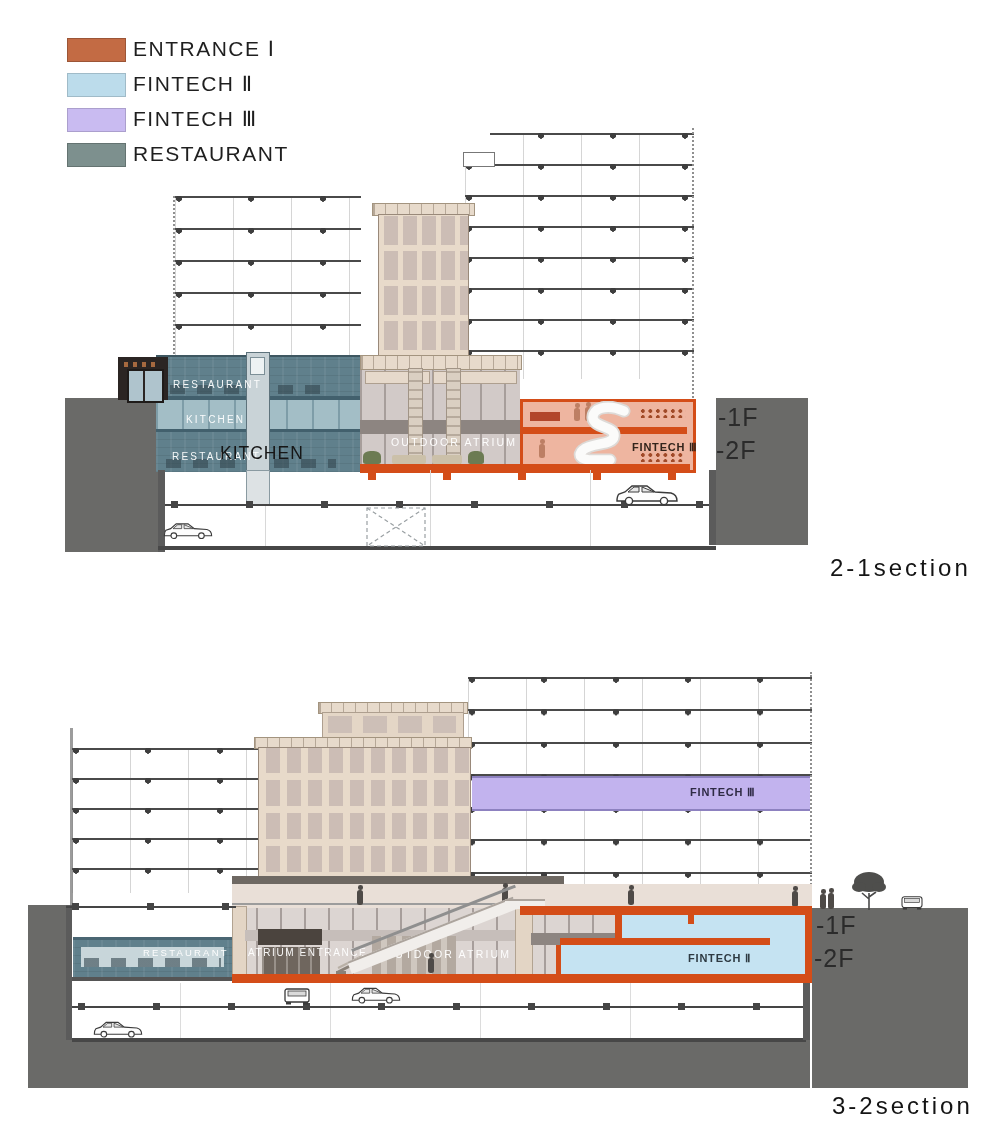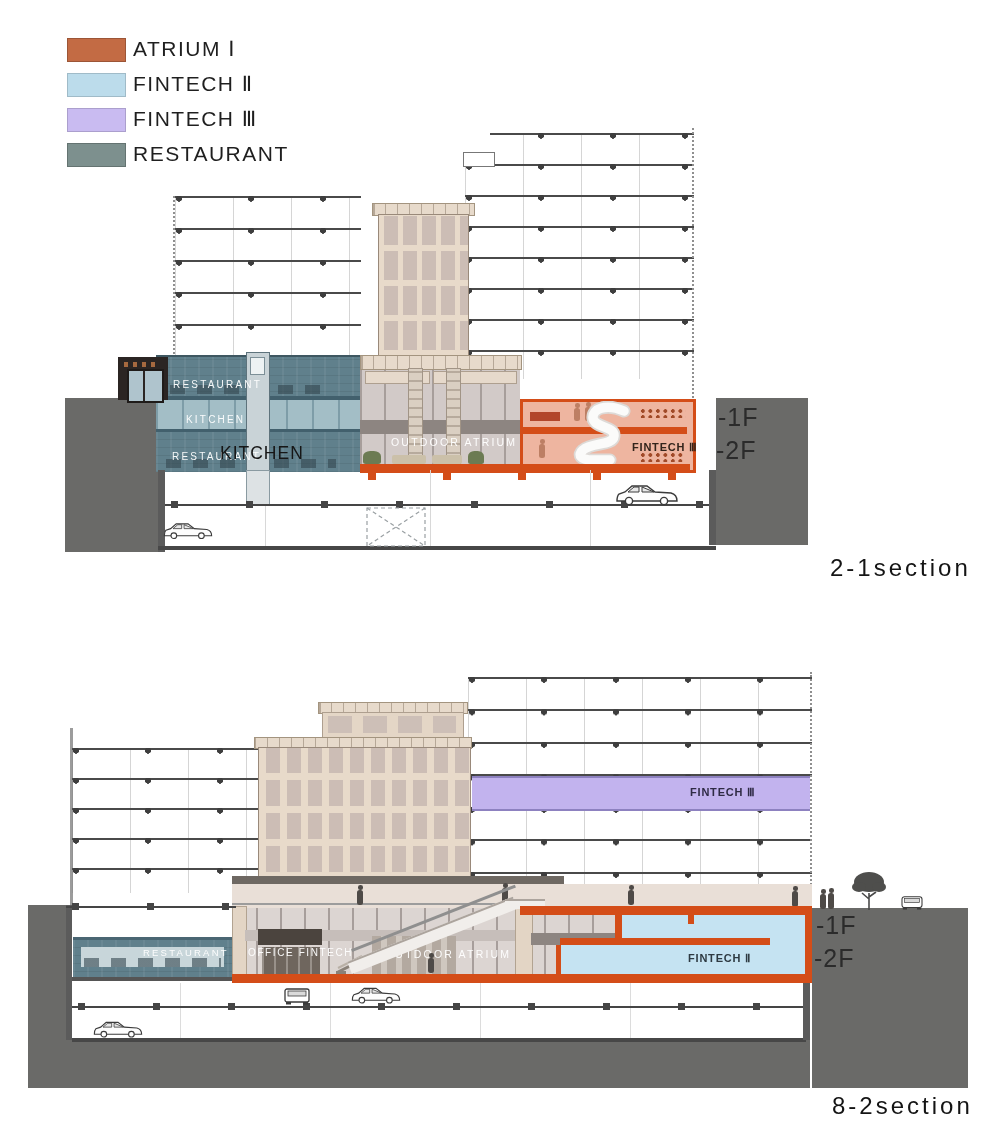--- a/index.html
+++ b/index.html
@@ -58,21 +58,21 @@
   .title{position:absolute;font-size:24px;color:#141414;letter-spacing:3px;white-space:nowrap;}
   .big-kitchen{position:absolute;font-size:17.5px;color:#161616;letter-spacing:1px;white-space:nowrap;z-index:30;}
 </style>
 </head>
 <body>
 
 <div id="canvas">
 
   <div>
     <div class="abs" style="left:67px;top:38px;width:57px;height:22px;background:#C36B44;border:1px solid rgba(0,0,0,.2);"></div>
-    <div class="legend-label" style="left:133px;top:37px;">ATRIUM Ⅰ</div>
+    <div class="legend-label" style="left:133px;top:37px;">ENTRANCE Ⅰ</div>
     <div class="abs" style="left:67px;top:73px;width:57px;height:22px;background:#BCDCEB;border:1px solid rgba(0,0,0,.15);"></div>
     <div class="legend-label" style="left:133px;top:72px;">FINTECH Ⅱ</div>
     <div class="abs" style="left:67px;top:108px;width:57px;height:22px;background:#C9BBF1;border:1px solid rgba(0,0,0,.15);"></div>
     <div class="legend-label" style="left:133px;top:107px;">FINTECH Ⅲ</div>
     <div class="abs" style="left:67px;top:143px;width:57px;height:22px;background:#7D908E;border:1px solid rgba(0,0,0,.2);"></div>
     <div class="legend-label" style="left:133px;top:142px;">RESTAURANT</div>
   </div>
 
   <div>
 
@@ -198,21 +198,21 @@
     <div class="person dk" style="left:628px;top:890px;height:15px;"></div>
     <div class="person dk" style="left:792px;top:891px;height:16px;"></div>
 
     <div class="abs glass" style="left:232px;top:908px;width:580px;height:67px;"></div>
     <div class="pilaster" style="left:232px;top:906px;width:13px;height:69px;"></div>
     <div class="pilaster" style="left:515px;top:906px;width:16px;height:69px;"></div>
     <div class="abs" style="left:245px;top:930px;width:270px;height:11px;background:#C6BEBA;"></div>
     <div class="abs" style="left:531px;top:933px;width:281px;height:12px;background:#8D8581;"></div>
     <div class="abs" style="left:258px;top:929px;width:64px;height:16px;background:#4B443E;"></div>
     <div class="abs" style="left:262px;top:947px;width:58px;height:28px;background:#6F665E;background-image:repeating-linear-gradient(90deg,rgba(230,225,220,.35) 0 2px,rgba(0,0,0,0) 2px 12px);"></div>
-    <div class="wlbl" style="left:248px;top:947px;letter-spacing:1.6px;">OFFICE FINTECH</div>
+    <div class="wlbl" style="left:248px;top:947px;letter-spacing:1.6px;">ATRIUM ENTRANCE</div>
     <div class="abs" style="left:372px;top:936px;width:84px;height:39px;background:repeating-linear-gradient(90deg,#B3A9A0 0 9px,#CFC7BF 9px 15px);"></div>
     <div class="wlbl" style="left:385px;top:948px;font-size:10.5px;">OUTDOOR ATRIUM</div>
     <svg class="abs" style="left:336px;top:952px;" width="40" height="24" viewBox="0 0 40 24">
       <path d="M2 20 L30 6" stroke="#8A8178" stroke-width="3" fill="none"></path>
       <path d="M2 16 L26 4" stroke="#B9B0A6" stroke-width="2" fill="none"></path>
       <rect x="0" y="19" width="10" height="4" fill="#8A8178"></rect>
     </svg>
 
     <div class="abs" style="left:352px;top:961px;width:178px;height:11px;background:#F1EEEB;border-top:2px solid #ACA49D;transform:rotate(-21.5deg);transform-origin:0 100%;"></div>
     <div class="abs" style="left:352px;top:949px;width:176px;height:2.5px;background:#8F8F8F;transform:rotate(-21.5deg);transform-origin:0 100%;"></div>
@@ -278,16 +278,16 @@
     </svg>
     <svg class="abs" style="left:898px;top:895px;" width="28" height="15" viewBox="0 0 26 18">
       <rect x="1" y="2" width="24" height="13" rx="3" fill="#fff" stroke="#3B3B3B" stroke-width="1.3"></rect>
       <rect x="4" y="4" width="18" height="5" fill="#DADADA" stroke="#3B3B3B" stroke-width="0.8"></rect>
       <rect x="2" y="15" width="5" height="2.5" fill="#3B3B3B"></rect>
       <rect x="19" y="15" width="5" height="2.5" fill="#3B3B3B"></rect>
     </svg>
 
     <div class="flbl" style="left:816px;top:911px;">-1F</div>
     <div class="flbl" style="left:814px;top:944px;">-2F</div>
-    <div class="title" style="left:832px;top:1092px;">8-2section</div>
+    <div class="title" style="left:832px;top:1092px;">3-2section</div>
   </div>
 
 </div>
 
 </body></html>

